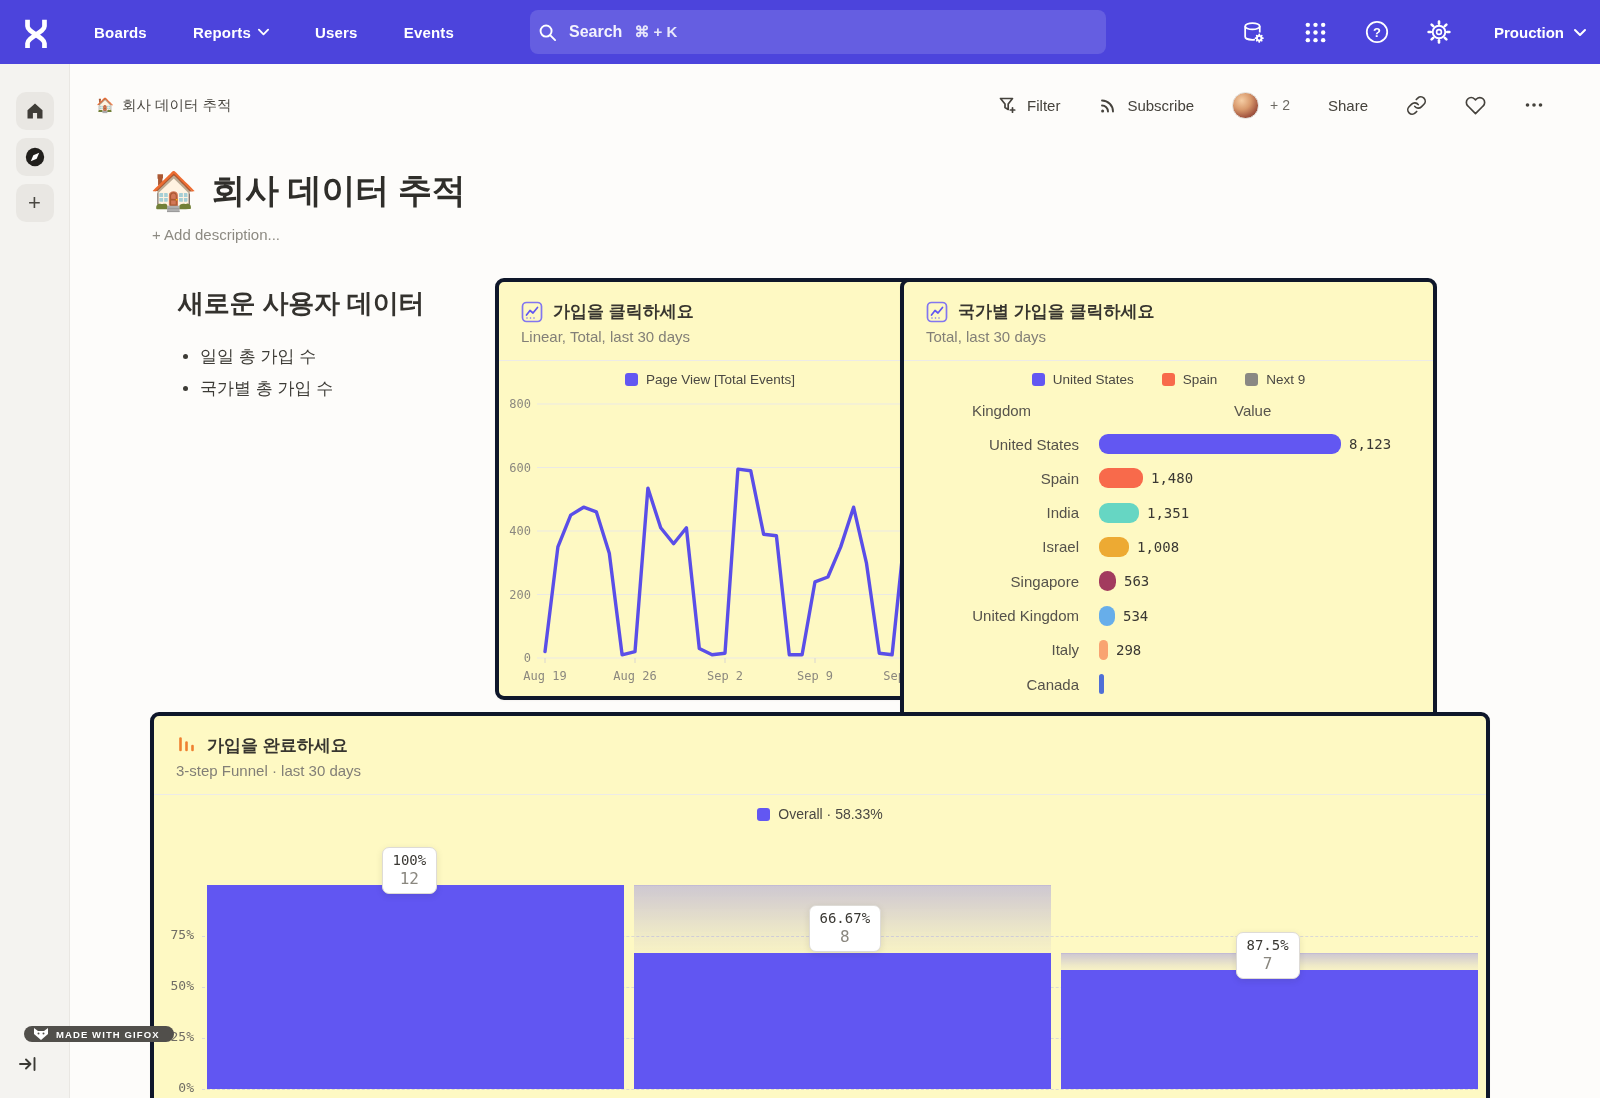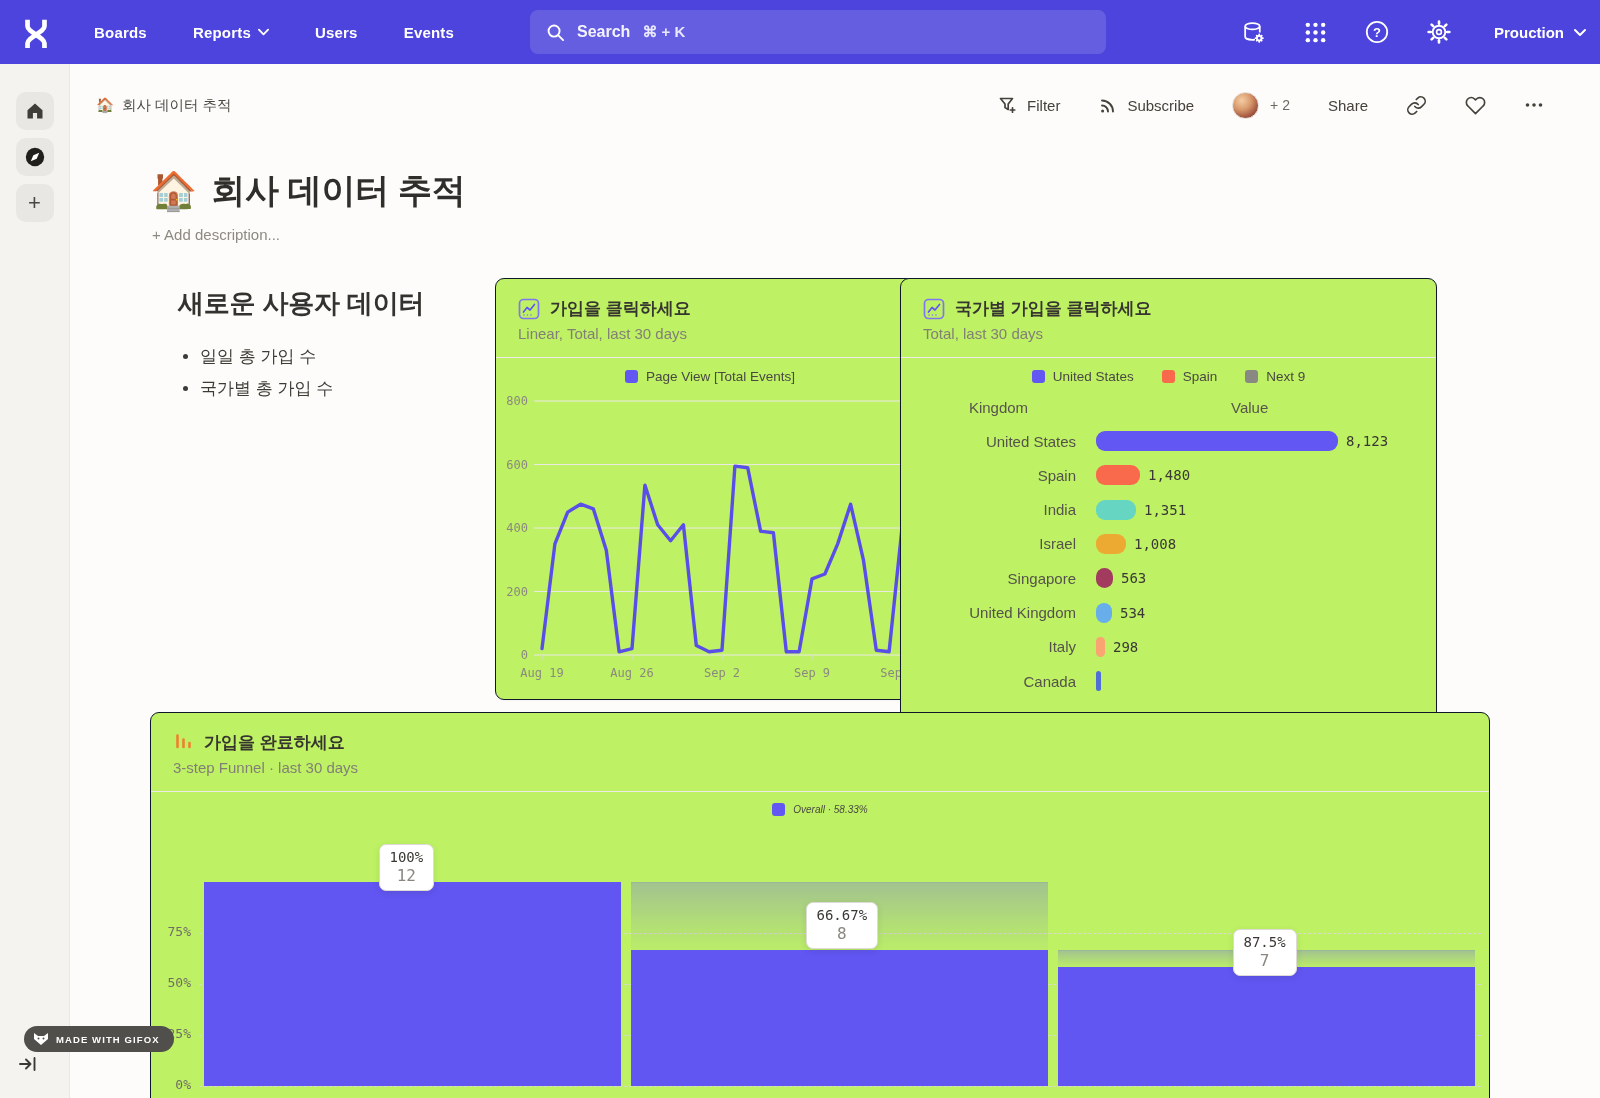--- a/index.html
+++ b/index.html
@@ -5,21 +5,21 @@
   * { margin:0; padding:0; box-sizing:border-box; }
   html,body { width:1600px; height:1098px; overflow:hidden; }
   body { position:relative; background:#fdfcfa; font-family:"Liberation Sans", sans-serif; color:#3b3a36; }
   .mono { font-family:"DejaVu Sans Mono", monospace; }
 
   
   .topnav { position:absolute; left:0; top:0; width:1600px; height:64px; background:#4c44dc; display:flex; align-items:center; color:#fff; z-index:30; }
   .logo { margin-left:18px; width:36px; height:36px; display:flex; align-items:center; justify-content:center; cursor:pointer; }
   .nav-menu { display:flex; align-items:center; gap:46px; margin-left:40px; }
   .nav-item { font-size:15px; font-weight:700; letter-spacing:.2px; cursor:pointer; display:flex; align-items:center; gap:7px; }
-  .searchbar { position:absolute; left:530px; top:10px; width:576px; height:44px; background:rgba(255,255,255,.14); border-radius:8px; display:flex; align-items:center; padding:0 16px; gap:12px; cursor:text; }
+  .searchbar { position:absolute; left:530px; top:10px; width:576px; height:44px; background:rgba(255,255,255,.14); border-radius:8px; display:flex; align-items:center; padding:0 8px; gap:12px; cursor:text; }
   .searchbar .s-label { font-size:16px; color:rgba(255,255,255,.92); font-weight:600; }
   .searchbar .s-short { font-size:15px; color:rgba(255,255,255,.85); font-weight:600; }
   .nav-right { position:absolute; right:14px; top:0; height:64px; display:flex; align-items:center; gap:36px; }
   .nav-icon { width:26px; height:26px; display:flex; align-items:center; justify-content:center; cursor:pointer; }
   .project-switch { display:flex; align-items:center; gap:10px; font-size:15px; font-weight:700; cursor:pointer; margin-left:6px; }
 
   
   .sidebar { position:absolute; left:0; top:64px; width:70px; height:1034px; background:#f4f3f0; border-right:1px solid #e9e7e3; z-index:20; }
   .side-btn { width:38px; height:38px; margin:0 auto 8px; background:#e9e7e3; border-radius:10px; display:flex; align-items:center; justify-content:center; cursor:pointer; }
   .side-btn:first-child { margin-top:28px; }
@@ -40,21 +40,21 @@
   .page-title .t { font-size:34px; font-weight:800; color:#2f2e2a; letter-spacing:-.3px; }
   .add-desc { position:absolute; left:152px; top:226px; font-size:15px; color:#8d8a82; cursor:text; }
 
   
   .notes { position:absolute; left:178px; top:286px; width:300px; }
   .notes h2 { font-size:26px; font-weight:800; color:#34322e; letter-spacing:-.2px; }
   .notes ul { margin-top:24px; padding-left:22px; }
   .notes li { font-size:17px; color:#3d3b36; margin-bottom:9px; }
 
   
-  .card { position:absolute; background:#bef264; border:1px solid #0f172a; border-radius:9px; box-shadow:0 1px 2px rgba(40,35,20,.04); overflow:hidden; }
+  .card { position:absolute; background:#fef9c3; border:4px solid #0f172a; border-radius:9px; box-shadow:0 1px 2px rgba(40,35,20,.04); overflow:hidden; }
   .card-head { position:absolute; left:22px; top:18px; display:flex; align-items:center; gap:10px; }
   .card-title { font-size:17px; font-weight:800; color:#37352f; }
   .card-sub { position:absolute; left:22px; top:46px; font-size:15px; color:#827f77; }
   .card-divider { position:absolute; left:0; right:0; top:78px; border-top:1px solid #edebe7; }
   .legend-row { position:absolute; left:0; right:0; top:90px; display:flex; justify-content:center; align-items:center; gap:8px; }
   .legend-item { display:flex; align-items:center; gap:8px; margin:0 10px; }
   .swatch { width:13px; height:13px; border-radius:3px; }
   .legend-label { font-size:13.5px; color:#4a4843; }
 
   .line-card { left:495px; top:278px; width:430px; height:422px; }
@@ -75,21 +75,21 @@
   .funnel-plot { position:absolute; inset:0; }
   .f-grid { position:absolute; left:48px; right:8px; border-top:1px dashed #dbd9d4; }
   .f-ylab { position:absolute; left:0; width:40px; text-align:right; font-size:13px; color:#706d65; }
   .f-bar { position:absolute; background:#6156f2; }
   .f-ghost { position:absolute; background:linear-gradient(180deg, rgba(97,86,242,.30) 0%, rgba(97,86,242,.10) 70%, rgba(97,86,242,.04) 100%); border-top:1px solid rgba(97,86,242,.35); }
   .tip { position:absolute; background:#fff; border:1px solid #dedbd6; border-radius:7px; box-shadow:0 2px 7px rgba(30,25,10,.10); padding:4px 10px 5px; text-align:center; z-index:6; }
   .tip .tp { font-size:14px; color:#3a3833; }
   .tip .tn { font-size:16px; color:#8a877f; margin-top:1px; }
 
   
-  .gifox { position:absolute; left:24px; top:1026px; height:26px; background:#514f4b; border-radius:14px; display:flex; align-items:center; gap:7px; padding:0 14px 0 9px; z-index:40; }
+  .gifox { position:absolute; left:24px; top:1026px; height:16px; background:#514f4b; border-radius:14px; display:flex; align-items:center; gap:7px; padding:0 14px 0 9px; z-index:40; }
   .gifox span { color:#fff; font-size:9.5px; font-weight:800; letter-spacing:1.1px; }
 
   svg { display:block; }
   .ax { font-family:"DejaVu Sans Mono", monospace; font-size:12px; fill:#8b887f; }
 </style>
 </head>
 <body>
 
 <div class="topnav">
   <div class="logo">
@@ -434,21 +434,21 @@
           <line x1="10.5" y1="7.5" x2="10.5" y2="15"></line>
           <line x1="16.5" y1="11" x2="16.5" y2="15"></line>
         </svg>
     </span>
     <span class="card-title">가입을 완료하세요</span>
   </div>
   <div class="card-sub">3-step Funnel · last 30 days</div>
   <div class="card-divider"></div>
   <div class="legend-row">
     <span class="swatch" style="background: rgb(98, 87, 242);"></span>
-    <span class="legend-label" style="font-size:10px;font-style:italic;">Overall · 58.33%</span>
+    <span class="legend-label" style="font-size:14px;">Overall · 58.33%</span>
   </div>
   <div class="funnel-plot" id="funnel-plot">
       <div class="f-grid" style="top:220px"></div>
       <div class="f-ylab mono" style="top:211px">75%</div>
       <div class="f-grid" style="top:271px"></div>
       <div class="f-ylab mono" style="top:262px">50%</div>
       <div class="f-grid" style="top:322px"></div>
       <div class="f-ylab mono" style="top:313px">25%</div>
       <div class="f-grid" style="top:373px"></div>
       <div class="f-ylab mono" style="top:364px">0%</div>

